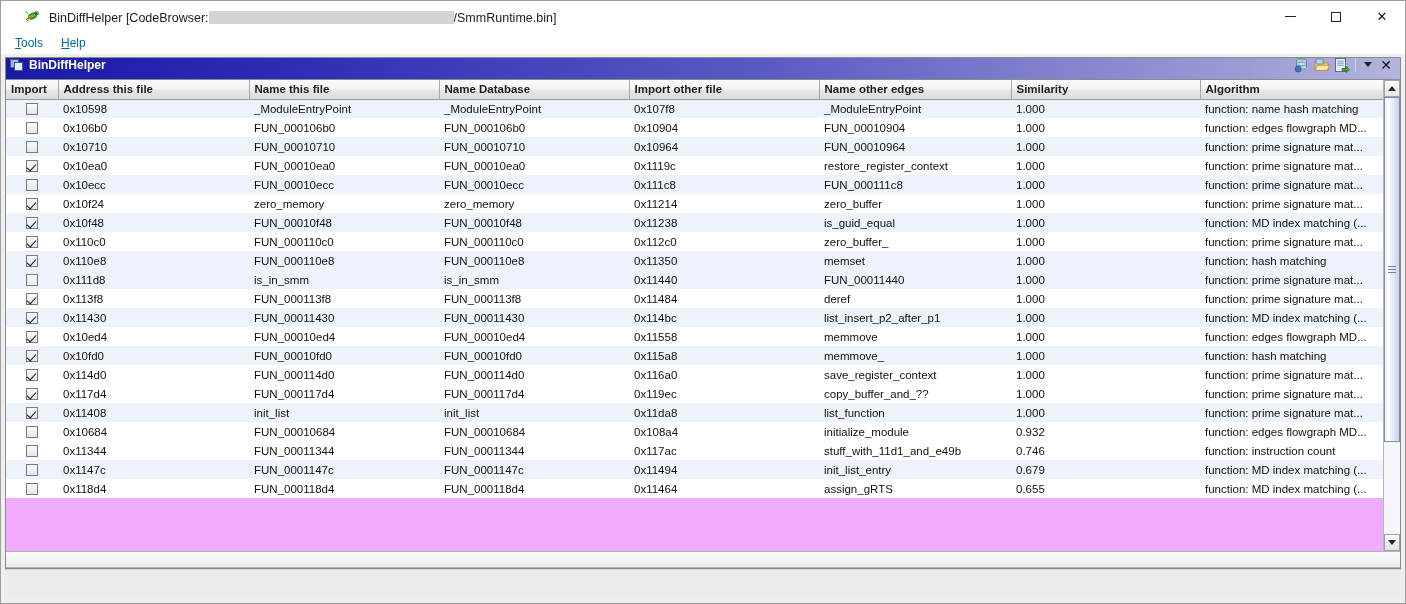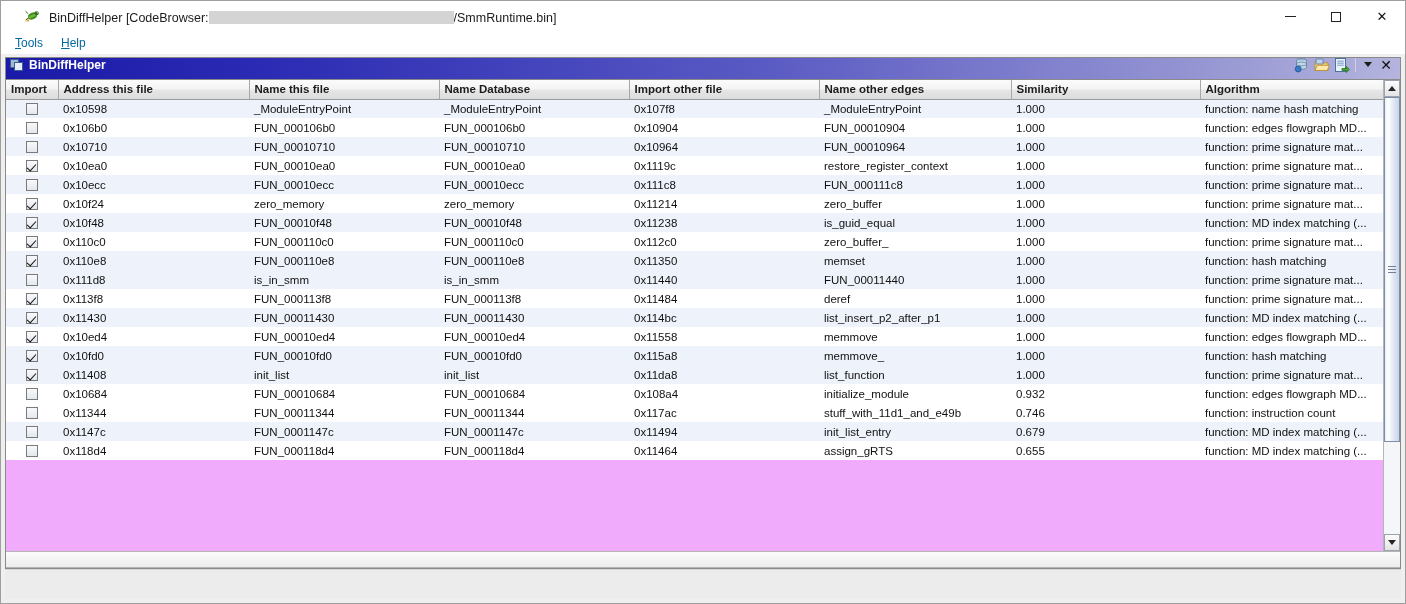--- a/index.html
+++ b/index.html
@@ -582,20 +582,40 @@
                   <tr class="row-even">
                     <td class="c-import"><span class="cbox checked"></span></td>
                     <td>0x10fd0</td>
                     <td>FUN_00010fd0</td>
                     <td>FUN_00010fd0</td>
                     <td>0x115a8</td>
                     <td>memmove_</td>
                     <td class="c-sim">1.000</td>
                     <td>function: hash matching</td>
                   </tr>
+                  <tr class="row-odd">
+                    <td class="c-import"><span class="cbox checked"></span></td>
+                    <td>0x114d0</td>
+                    <td>FUN_000114d0</td>
+                    <td>FUN_000114d0</td>
+                    <td>0x116a0</td>
+                    <td>save_register_context</td>
+                    <td class="c-sim">1.000</td>
+                    <td>function: prime signature mat...</td>
+                  </tr>
+                  <tr class="row-odd">
+                    <td class="c-import"><span class="cbox checked"></span></td>
+                    <td>0x117d4</td>
+                    <td>FUN_000117d4</td>
+                    <td>FUN_000117d4</td>
+                    <td>0x119ec</td>
+                    <td>copy_buffer_and_??</td>
+                    <td class="c-sim">1.000</td>
+                    <td>function: prime signature mat...</td>
+                  </tr>
                   <tr class="row-even">
                     <td class="c-import"><span class="cbox checked"></span></td>
                     <td>0x11408</td>
                     <td>init_list</td>
                     <td>init_list</td>
                     <td>0x11da8</td>
                     <td>list_function</td>
                     <td class="c-sim">1.000</td>
                     <td>function: prime signature mat...</td>
                   </tr>

